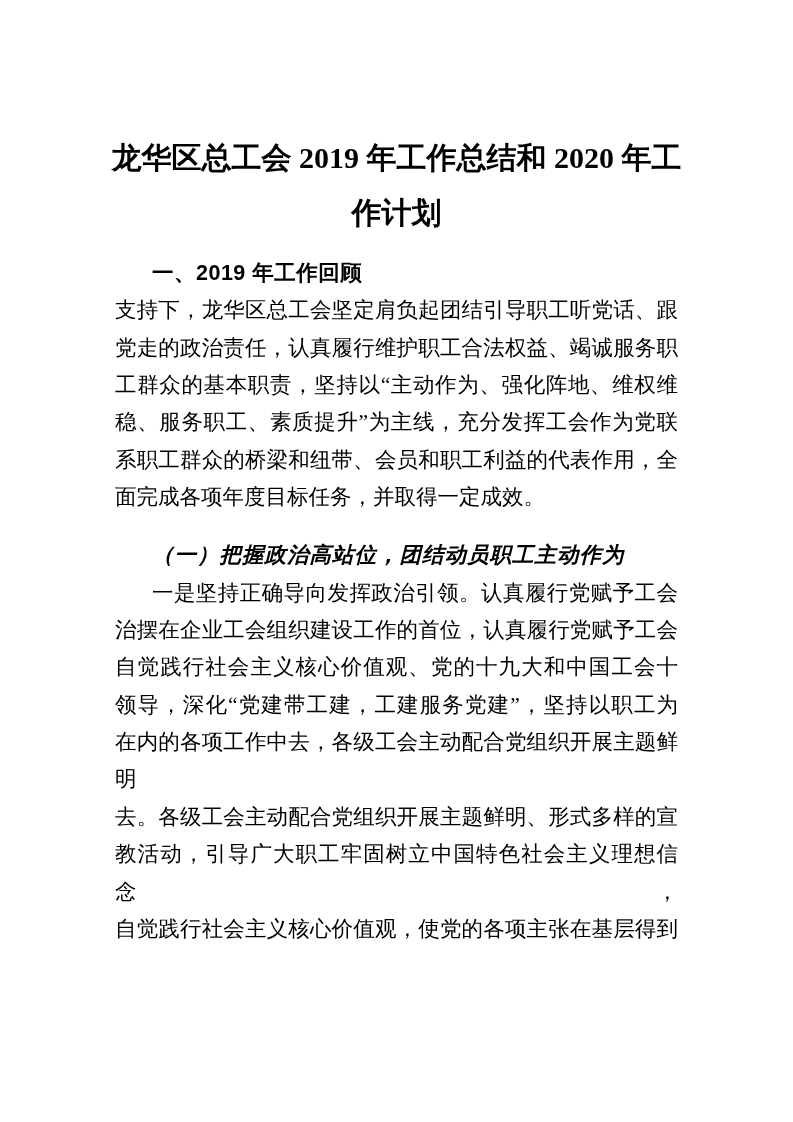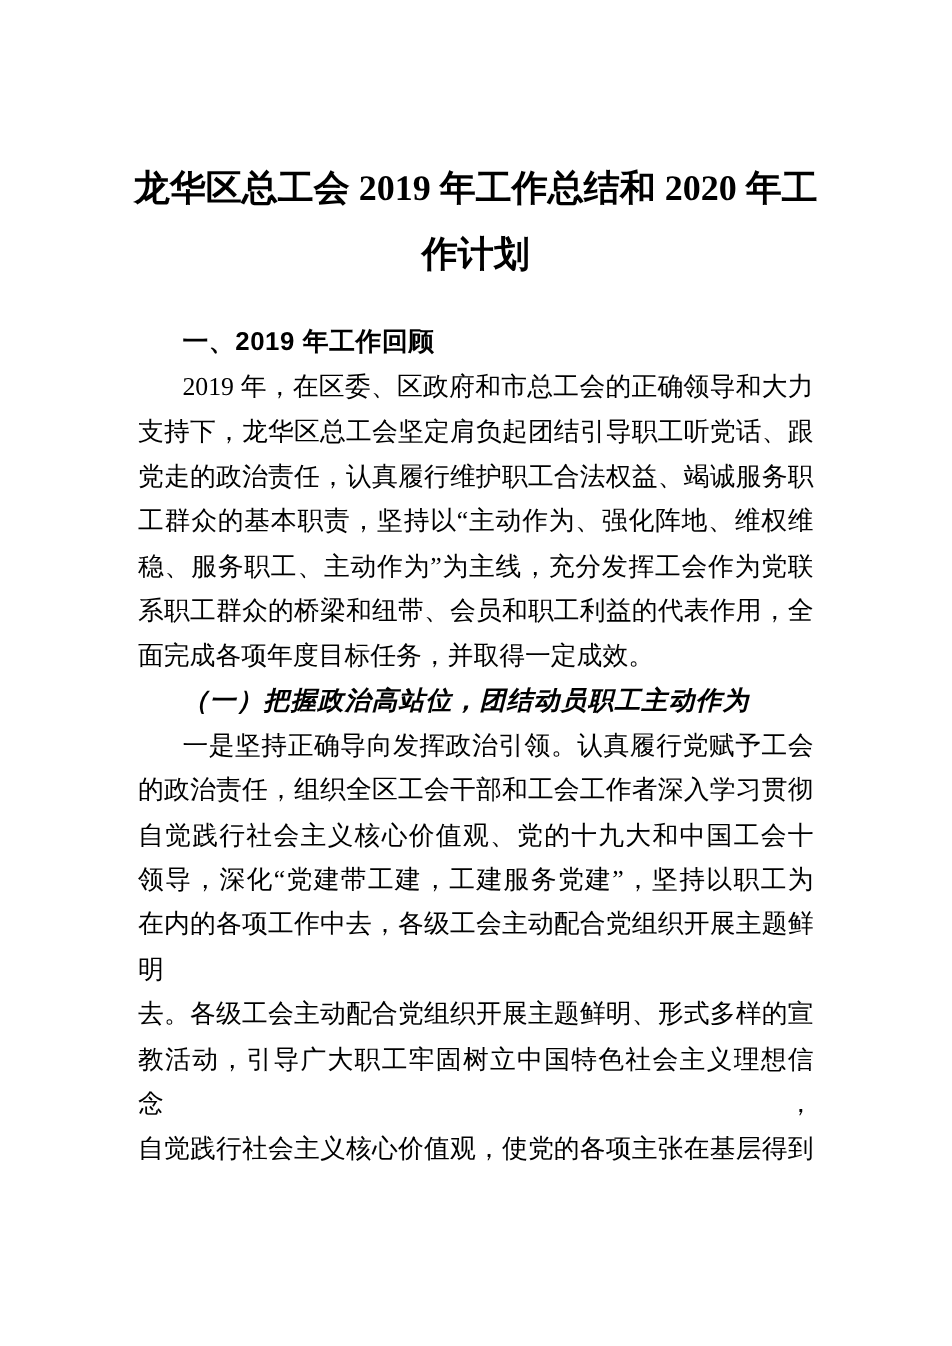--- a/index.html
+++ b/index.html
@@ -21,21 +21,21 @@
     font-size: 30px;
     font-weight: bold;
     line-height: 55px;
     text-align: center;
     color: #000000;
   }
   .doc-body {
     position: absolute;
     left: 115px;
     right: 115px;
-    top: 267px;
+    top: 255px;
     font-size: 21.5px;
     line-height: 37.35px;
     color: #000000;
   }
   .line {
     text-align: justify;
     white-space: normal;
   }
   .line.jl {
     text-align-last: justify;
@@ -47,42 +47,42 @@
     font-family: "Liberation Sans", "DejaVu Sans", sans-serif;
     font-weight: bold;
     text-indent: 37px;
     letter-spacing: 0.5px;
   }
   .block-subheading {
     font-weight: bold;
     font-style: italic;
     text-indent: 37px;
     letter-spacing: 1px;
+    margin-top: 21px;
   }
 </style>
 </head>
 <body>
 
 <div class="page">
   <h1 class="doc-title">
     <span class="title-line">龙华区总工会 2019 年工作总结和 2020 年工</span><br>
     <span class="title-line">作计划</span>
   </h1>
   <div class="doc-body">
       <div class="line block-heading">一、2019 年工作回顾</div>
-      <div class="line jl indent">2019 年，在区委、区政府和市总工会的正确领导和大力</div>
       <div class="line jl">支持下，龙华区总工会坚定肩负起团结引导职工听党话、跟</div>
       <div class="line jl">党走的政治责任，认真履行维护职工合法权益、竭诚服务职</div>
       <div class="line jl">工群众的基本职责，坚持以“主动作为、强化阵地、维权维</div>
-      <div class="line jl">稳、服务职工、主动作为”为主线，充分发挥工会作为党联</div>
+      <div class="line jl">稳、服务职工、素质提升”为主线，充分发挥工会作为党联</div>
       <div class="line jl">系职工群众的桥梁和纽带、会员和职工利益的代表作用，全</div>
       <div class="line">面完成各项年度目标任务，并取得一定成效。</div>
       <div class="line block-subheading">（一）把握政治高站位，团结动员职工主动作为</div>
       <div class="line jl indent">一是坚持正确导向发挥政治引领。认真履行党赋予工会</div>
-      <div class="line jl">的政治责任，组织全区工会干部和工会工作者深入学习贯彻</div>
+      <div class="line jl">治摆在企业工会组织建设工作的首位，认真履行党赋予工会</div>
       <div class="line jl">自觉践行社会主义核心价值观、党的十九大和中国工会十</div>
       <div class="line jl">领导，深化“党建带工建，工建服务党建”，坚持以职工为</div>
       <div class="line jl">在内的各项工作中去，各级工会主动配合党组织开展主题鲜明</div>
       <div class="line jl">去。各级工会主动配合党组织开展主题鲜明、形式多样的宣</div>
       <div class="line jl">教活动，引导广大职工牢固树立中国特色社会主义理想信念，</div>
       <div class="line jl">自觉践行社会主义核心价值观，使党的各项主张在基层得到</div>
     </div>
 </div>
 
 </body></html>

